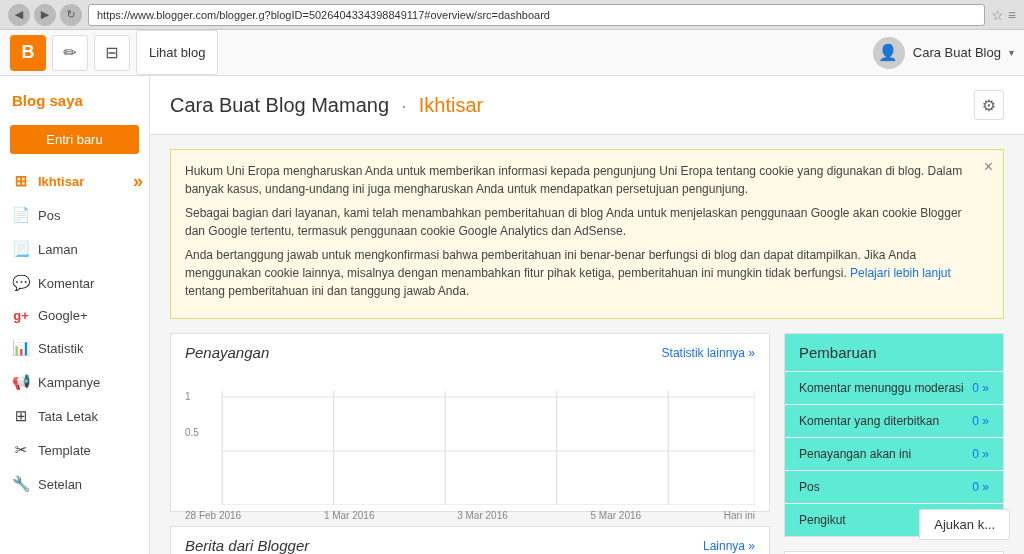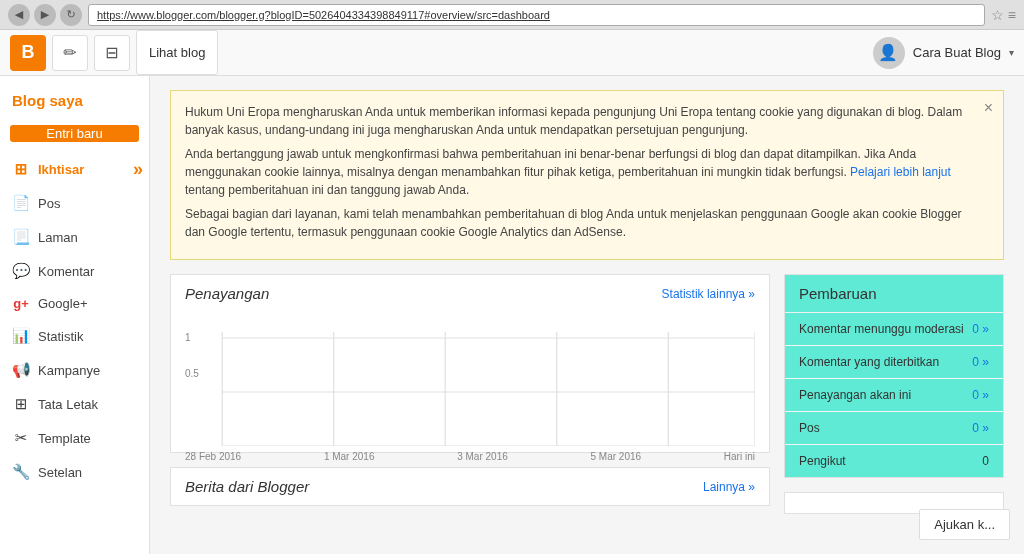--- a/index.html
+++ b/index.html
@@ -18,21 +18,21 @@
     .browser-nav-btns {
       display: flex; gap: 4px; align-items: center;
     }
     .browser-btn {
       width: 22px; height: 22px; border-radius: 50%; background: #bbb;
       display: flex; align-items: center; justify-content: center;
       font-size: 11px; color: #555; cursor: pointer; border: none;
     }
     .address-bar {
       flex: 1; height: 22px; border: 1px solid #aaa; border-radius: 3px;
-      padding: 0 8px; font-size: 11px; background: white; color: #333; text-decoration: underline;
+      padding: 0 8px; font-size: 11px; background: white; color: #333;
     }
     .browser-right { display: flex; gap: 4px; align-items: center; }
     .star-icon { font-size: 14px; color: #888; cursor: pointer; }
 
     
     .top-toolbar {
       background: #f9f9f9;
       border-bottom: 1px solid #ddd;
       height: 46px;
       display: flex;
@@ -83,21 +83,21 @@
       overflow: hidden;
     }
     .sidebar-blog-title {
       color: #f57c00; font-size: 15px; font-weight: bold;
       padding: 8px 12px 12px; cursor: pointer;
     }
     .new-post-btn {
       margin: 4px 10px 10px;
       background: #f57c00; color: white;
       border: none; border-radius: 3px;
-      padding: 1px 14px; font-size: 13px;
+      padding: 7px 14px; font-size: 13px;
       cursor: pointer; width: calc(100% - 20px);
       text-align: center;
     }
     .sidebar-item {
       display: flex; align-items: center; gap: 8px;
       padding: 8px 12px; cursor: pointer; color: #444;
       font-size: 13px; position: relative;
     }
     .sidebar-item.active { color: #f57c00; font-weight: bold; }
     .sidebar-item .icon { font-size: 15px; width: 18px; text-align: center; }
@@ -318,30 +318,38 @@
       <span>Template</span>
     </div>
     <div class="sidebar-item">
       <span class="icon">🔧</span>
       <span>Setelan</span>
     </div>
   </div>
 
   <div class="content-area">
 
+    <div class="page-header">
+      <span class="page-title">
+        <span>Cara Buat Blog Mamang</span>
+        <span class="dot">·</span>
+        <span class="section">Ikhtisar</span>
+      </span>
+      <button class="settings-icon-btn">⚙</button>
+    </div>
 
     <div class="cookie-notice">
       <button class="cookie-close">×</button>
       <p>Hukum Uni Eropa mengharuskan Anda untuk memberikan informasi kepada pengunjung Uni Eropa tentang cookie yang digunakan di blog. Dalam banyak kasus, undang-undang ini juga mengharuskan Anda untuk mendapatkan persetujuan pengunjung.</p>
+      <p>Sebagai bagian dari layanan, kami telah menambahkan pemberitahuan di blog Anda untuk menjelaskan penggunaan Google akan cookie Blogger dan Google tertentu, termasuk penggunaan cookie Google Analytics dan AdSense.</p>
       <p>
         <span>Anda bertanggung jawab untuk mengkonfirmasi bahwa pemberitahuan ini benar-benar berfungsi di blog dan dapat ditampilkan. Jika Anda menggunakan cookie lainnya, misalnya dengan menambahkan fitur pihak ketiga, pemberitahuan ini mungkin tidak berfungsi.</span>
         <a href="#" class="cookie-link">Pelajari lebih lanjut</a>
         <span> tentang pemberitahuan ini dan tanggung jawab Anda.</span>
       </p>
-      <p>Sebagai bagian dari layanan, kami telah menambahkan pemberitahuan di blog Anda untuk menjelaskan penggunaan Google akan cookie Blogger dan Google tertentu, termasuk penggunaan cookie Google Analytics dan AdSense.</p>
     </div>
 
     <div class="content-grid">
 
       <div class="content-left">
 
         <div class="section-card">
           <div class="section-header">
             <span class="section-title">Penayangan</span>
             <a href="#" class="section-link">Statistik lainnya »</a>

